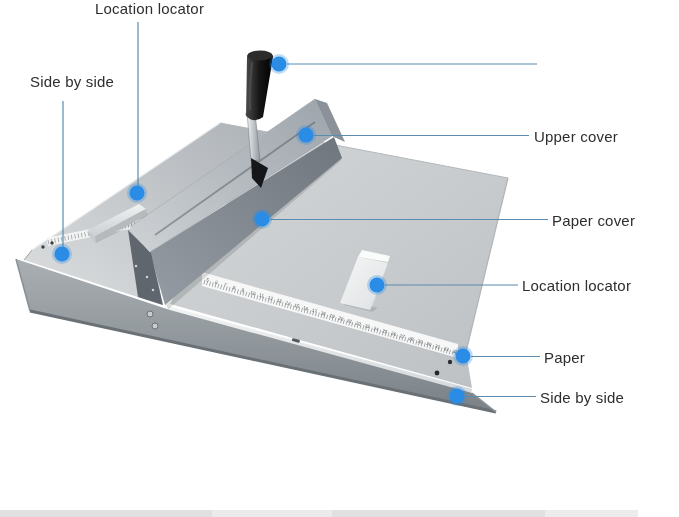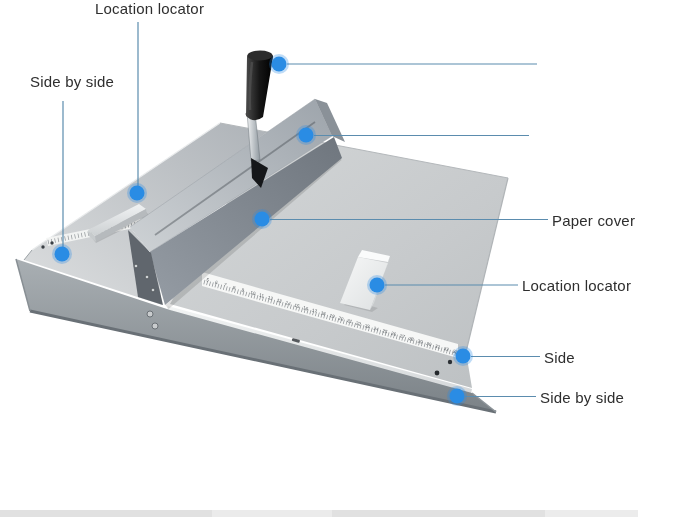--- a/index.html
+++ b/index.html
@@ -220,18 +220,19 @@
 
   <g>
     <rect x="0" y="510" width="679" height="7" fill="#e1e1e1"></rect>
     <rect x="212" y="510" width="120" height="7" fill="#ebebeb"></rect>
     <rect x="545" y="510" width="134" height="7" fill="#ececec"></rect>
   </g>
 </svg>
 
 <div class="lbl" style="left:95px;top:0px">Location locator</div>
 <div class="lbl" style="left:30px;top:73px">Side by side</div>
+<div class="lbl" style="left:534px;top:128px">Upper cover</div>
 <div class="lbl" style="left:552px;top:212px">Paper cover</div>
 <div class="lbl" style="left:522px;top:277px">Location locator</div>
-<div class="lbl" style="left:544px;top:349px">Side</div>
+<div class="lbl" style="left:544px;top:349px">Paper</div>
 <div class="lbl" style="left:540px;top:389px">Side by side</div>
 
 </div>
 
 </body></html>

